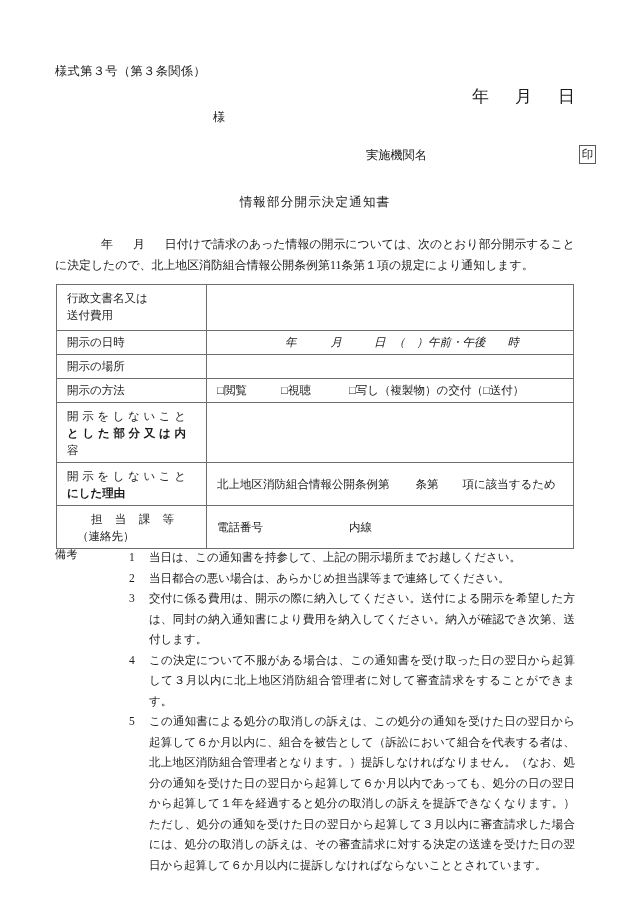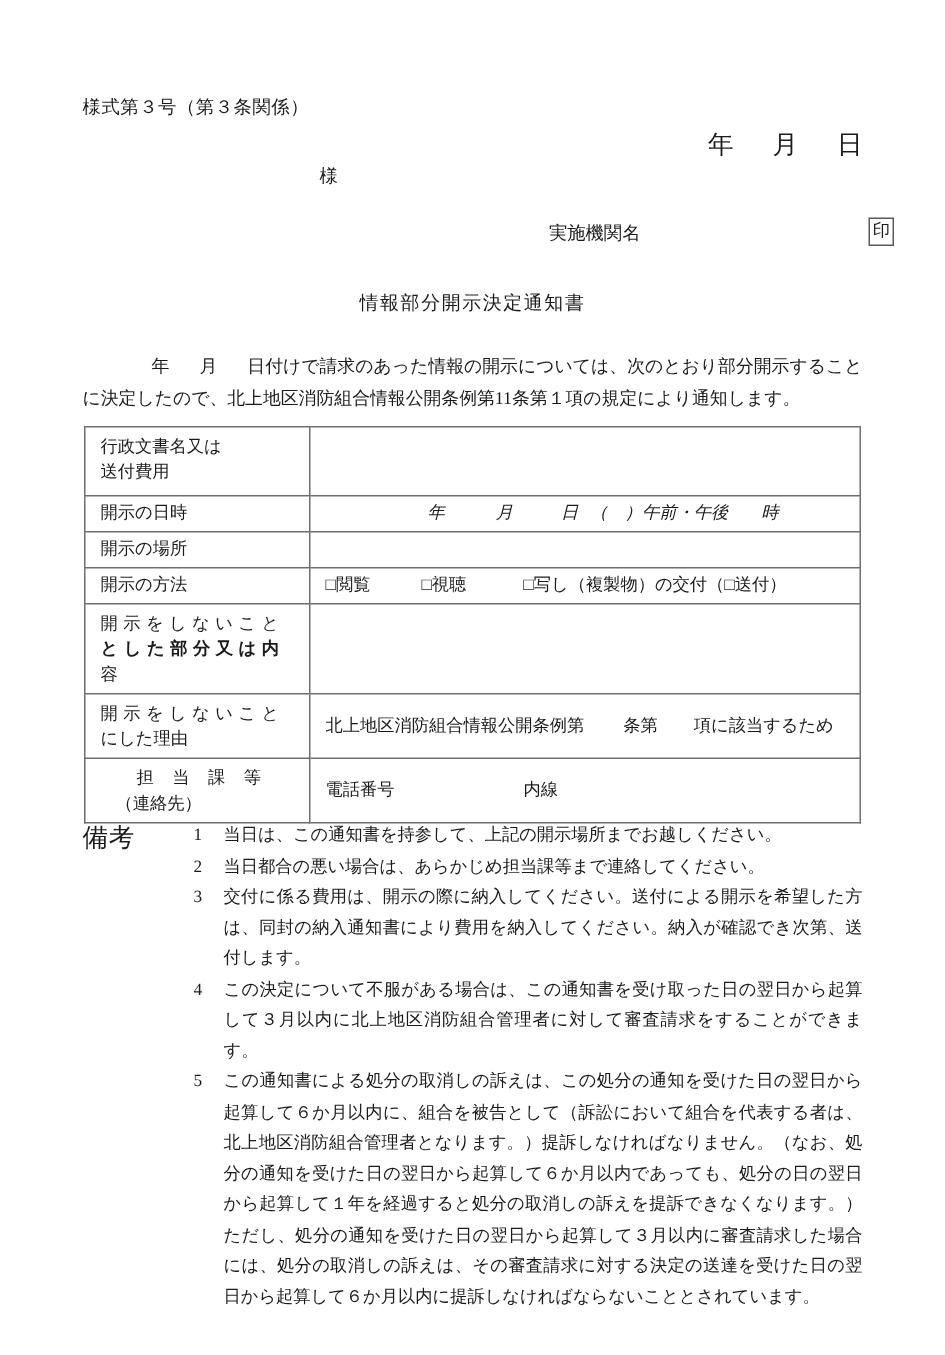--- a/index.html
+++ b/index.html
@@ -177,21 +177,21 @@
     position: absolute;
     left: 55px;
     top: 547px;
     width: 520px;
     font-size: 11.5px;
   }
   .notes-head {
     position: absolute;
     left: 0;
     top: 0;
-    font-size: 17px;
+    font-size: 11px;
     letter-spacing: 0.5px;
   }
   .note-list {
     margin: 0;
     padding: 0;
     list-style: none;
   }
   .note-item {
     position: relative;
     padding-left: 38px;
@@ -269,21 +269,21 @@
           <span class="justify-lbl" style="display:block;">開示をしないこと</span>
           <span class="justify-lbl" style="display:block;font-weight:bold;">とした部分又は内</span>
           <span style="display:block;">容</span>
         </td>
         <td class="value"></td>
       </tr>
 
       <tr class="r-reason">
         <td class="label top">
           <span class="justify-lbl" style="display:block;">開示をしないこと</span>
-          <span style="display:block;">にした理由</span>
+          <span style="display:block;font-weight:bold;">にした理由</span>
         </td>
         <td class="value">
           <span class="reason-inner">
             <span>北上地区消防組合情報公開条例第</span><span class="g1"></span><span>条第</span><span class="g2"></span><span>項に該当するため</span>
           </span>
         </td>
       </tr>
 
 
       <tr class="r-contact">

